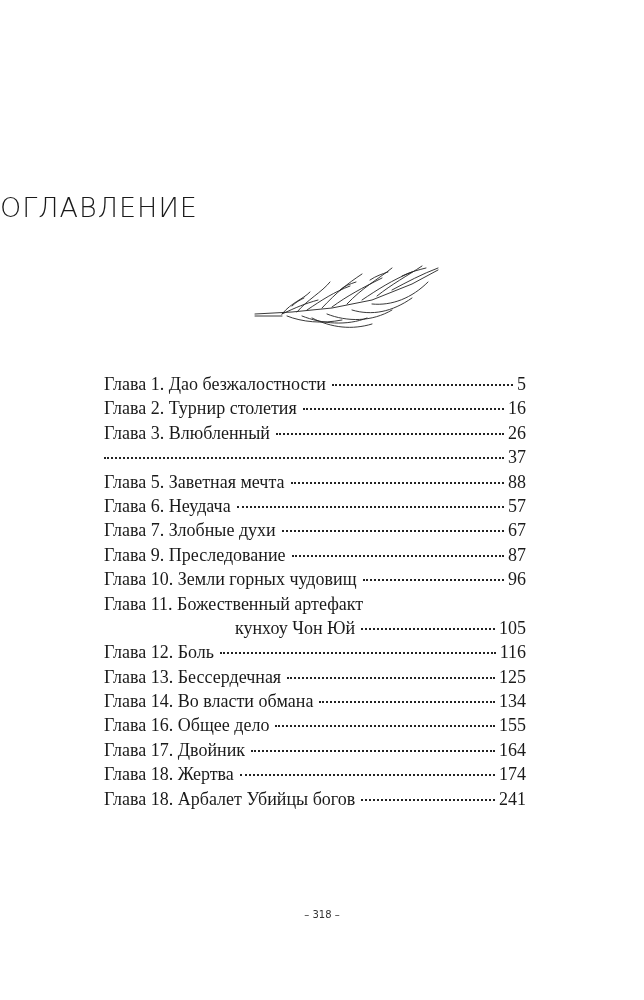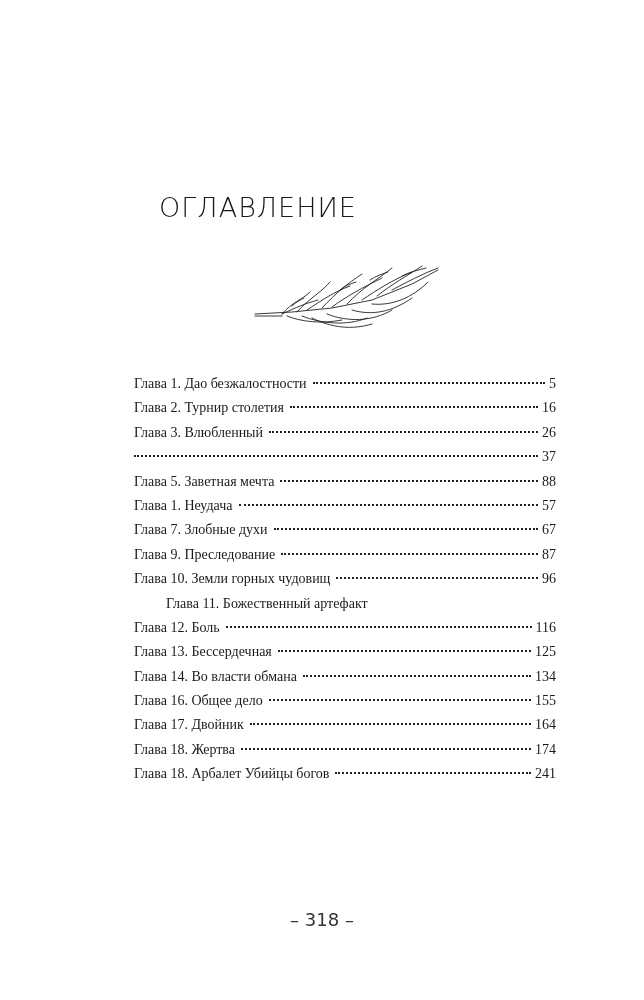--- a/index.html
+++ b/index.html
@@ -1,33 +1,33 @@
 <!DOCTYPE html>
 <html><head>
 <meta charset="utf-8">
 <style>
   html, body { margin: 0; padding: 0; background: #ffffff; }
   body { width: 644px; height: 1000px; position: relative; overflow: hidden;
          font-family: "DejaVu Serif", "Liberation Serif", serif; color: #1a1a1a; }
-  .title { position: absolute; top: 192px; left: 0; width: 516px; text-align: center;
+  .title { position: absolute; top: 192px; left: 0; width: 516px; text-align: left;
            font-family: "DejaVu Sans", sans-serif; font-weight: 300; font-size: 27px;
            letter-spacing: 1px; color: #1a1a1a; }
   .ornament { position: absolute; left: 252px; top: 262px; width: 190px; height: 72px; }
-  .toc { position: absolute; left: 134px; top: 372px; width: 422px;
-         font-family: "Liberation Serif", serif; font-size: 14px; }
+  .toc { position: absolute; left: 104px; top: 372px; width: 422px;
+         font-family: "Liberation Serif", serif; font-size: 18px; }
   .row { display: flex; align-items: baseline; height: 24.4px; line-height: 24.4px; white-space: nowrap; }
   .row .label { flex: 0 0 auto; padding-right: 6px; }
   .row .dots { flex: 1 1 auto; overflow: hidden; position: relative; top: -4px; height: 2px;
                border-bottom: 2px dotted #222; margin: 0 4px 0 0; }
   .row .page { flex: 0 0 auto; text-align: right; }
-  .row.multi { display: block; height: auto; margin-left: 32px; }
+  .row.multi { display: block; height: auto; }
   .row.multi .line1 { height: 24.4px; line-height: 24.4px; }
   .row.multi .line2 { display: flex; align-items: baseline; height: 24.4px; line-height: 24.4px; padding-left: 131px; }
   .pagenum { position: absolute; top: 909px; left: 0; width: 644px; text-align: center;
-             font-family: "DejaVu Sans", sans-serif; font-size: 18px; color: #333; }
+             font-family: "DejaVu Sans", sans-serif; font-size: 10px; color: #333; }
 </style>
 </head>
 <body>
 
 <div class="title">ОГЛАВЛЕНИЕ</div>
 
 <svg class="ornament" viewBox="0 0 190 72">
   <g fill="none" stroke="#222" stroke-width="0.9" stroke-linecap="round">
     <path d="M3 52 L40 50 L80 46 L120 38 L160 22 L186 8"></path>
     <path d="M3 54 L30 54"></path>
@@ -63,41 +63,46 @@
   <div class="row">
       <span class="dots"></span>
       <span class="page">37</span>
     </div>
   <div class="row">
       <span class="label">Глава 5. Заветная мечта</span>
       <span class="dots"></span>
       <span class="page">88</span>
     </div>
   <div class="row">
-      <span class="label">Глава 1. Неудача</span>
+      <span class="label">Глава 6. Неудача</span>
       <span class="dots"></span>
       <span class="page">57</span>
     </div>
   <div class="row">
       <span class="label">Глава 7. Злобные духи</span>
       <span class="dots"></span>
       <span class="page">67</span>
     </div>
   <div class="row">
       <span class="label">Глава 9. Преследование</span>
       <span class="dots"></span>
       <span class="page">87</span>
     </div>
   <div class="row">
       <span class="label">Глава 10. Земли горных чудовищ</span>
       <span class="dots"></span>
       <span class="page">96</span>
     </div>
   <div class="row multi">
     <div class="line1">Глава 11. Божественный артефакт</div>
+    <div class="line2">
+        <span class="label">кунхоу Чон Юй</span>
+        <span class="dots"></span>
+        <span class="page">105</span>
+      </div>
   </div>
   <div class="row">
       <span class="label">Глава 12. Боль</span>
       <span class="dots"></span>
       <span class="page">116</span>
     </div>
   <div class="row">
       <span class="label">Глава 13. Бессердечная</span>
       <span class="dots"></span>
       <span class="page">125</span>

